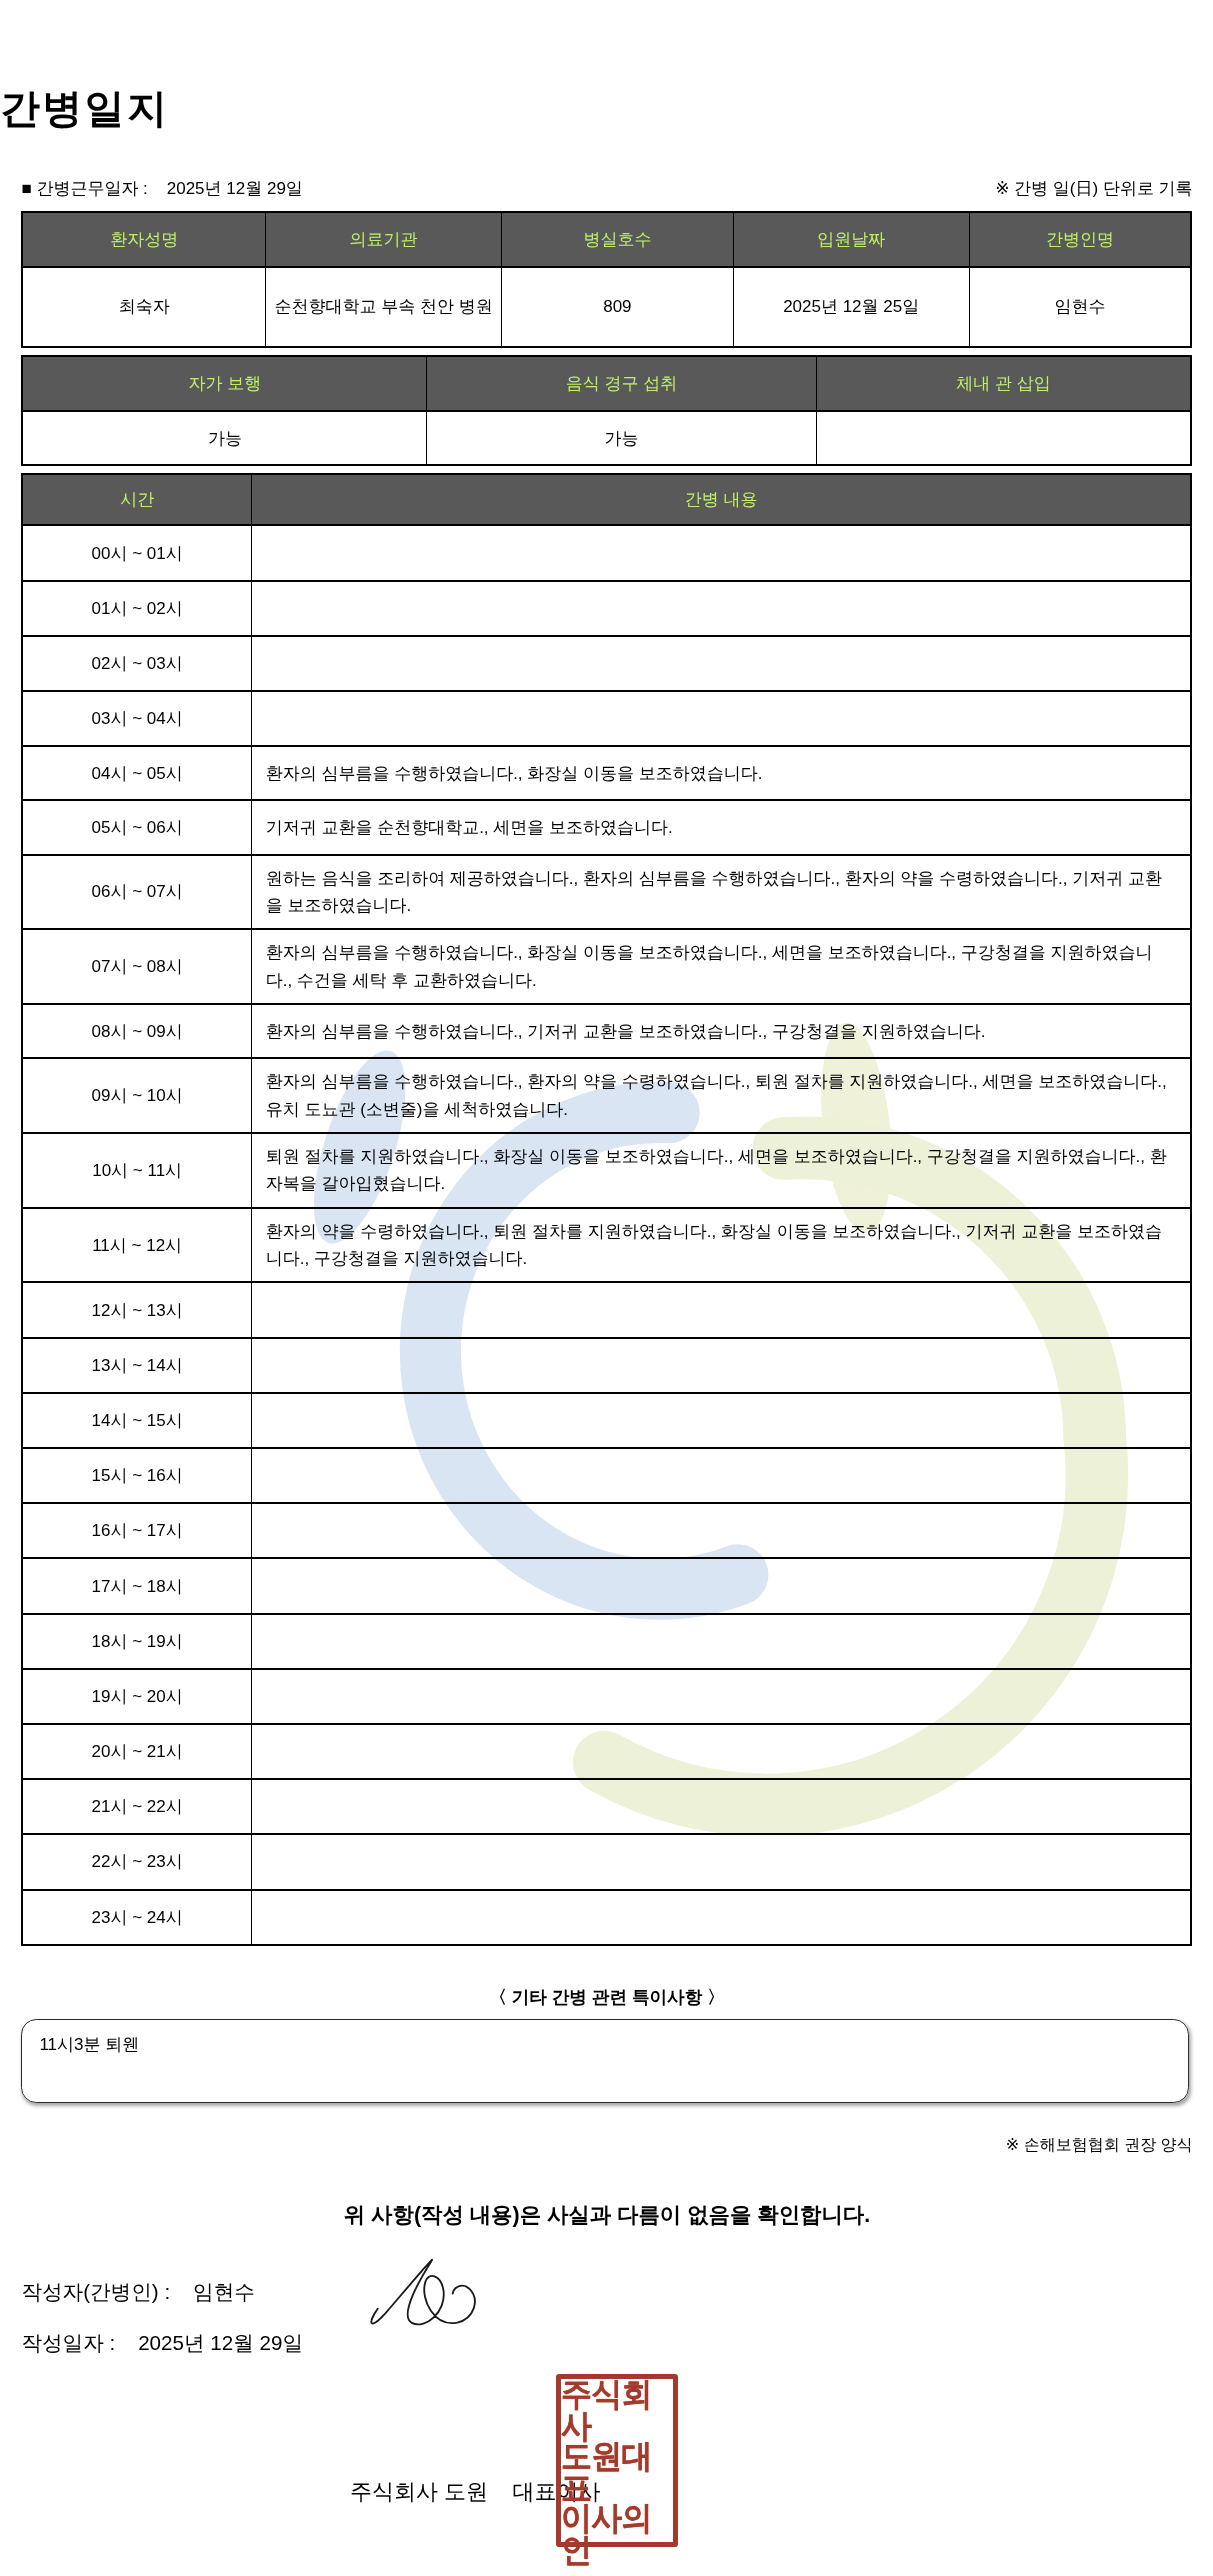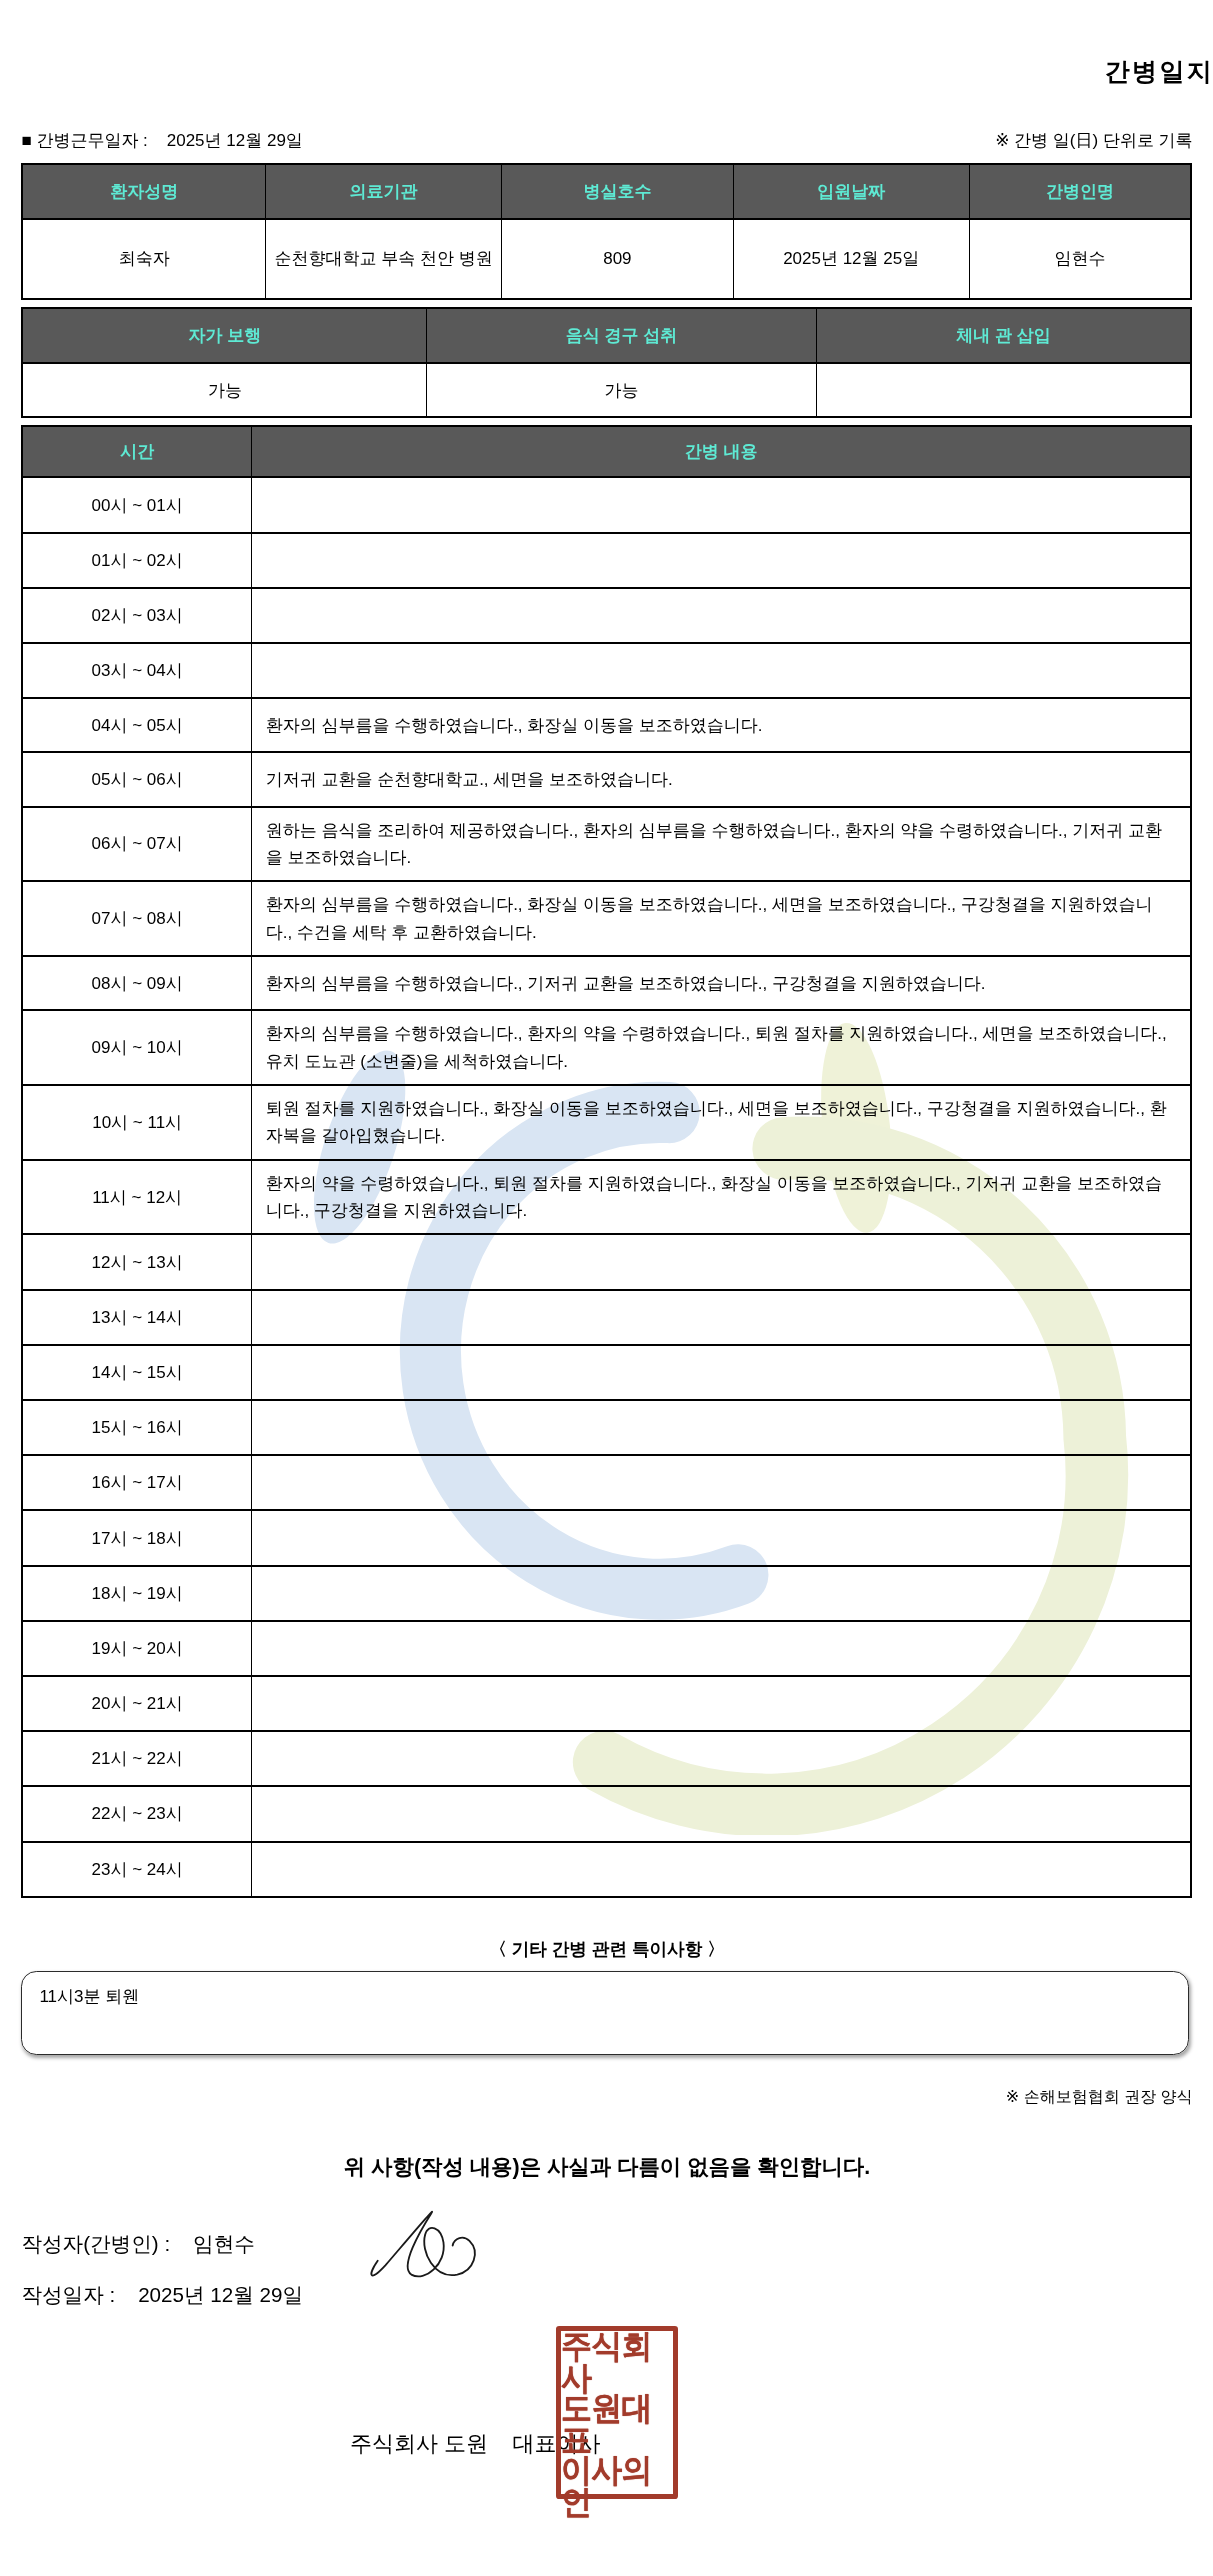--- a/index.html
+++ b/index.html
@@ -8,42 +8,42 @@
     width:1214px;height:2576px;
     background:#ffffff;
     font-family:"Liberation Sans","DejaVu Sans",sans-serif;
     color:#000;
     overflow:hidden;
   }
   .watermark{position:absolute;left:245px;top:948px;width:917px;height:887px;z-index:0;pointer-events:none;}
   .content{position:relative;z-index:1;}
 
   .doc-title{
-    text-align:right;
-    font-size:25px;font-weight:bold;
-    padding-top:55px;letter-spacing:2.3px;
+    text-align:left;
+    font-size:40px;font-weight:bold;
+    padding-top:81px;letter-spacing:2.3px;
   }
   .meta-row{
     display:flex;justify-content:space-between;align-items:flex-end;
     margin:41px 21.4px 10.7px 21.4px;
     font-size:17px;
   }
   table{border-collapse:collapse;table-layout:fixed;width:1171px;margin:0 21.4px;background:transparent;}
   .tbl{border:2.3px solid #000;}
   .tbl + .tbl{margin-top:6.9px;}
   th,td{
     border-left:1.5px solid #000;border-right:1.5px solid #000;
     border-top:2.3px solid #000;border-bottom:2.3px solid #000;
     font-size:17px;
     text-align:center;vertical-align:middle;
     background:transparent;
     padding:4.6px 7.6px;
   }
   th{
-    background:#595959;color:#5eead4;font-weight:bold;
+    background:#595959;color:#bef264;font-weight:normal;
     height:44px;
   }
   .patient-values td{height:69px;line-height:1.5;}
   .status-values td{height:43px;}
   .log-table th{height:40px;}
   .log-time{width:229px;height:43px;}
   .log-row-empty .log-time{height:44px;}
   .log-content{text-align:left;padding:9.2px 13.8px;line-height:1.6;margin-top:34px;}
 
   .notes-header{

